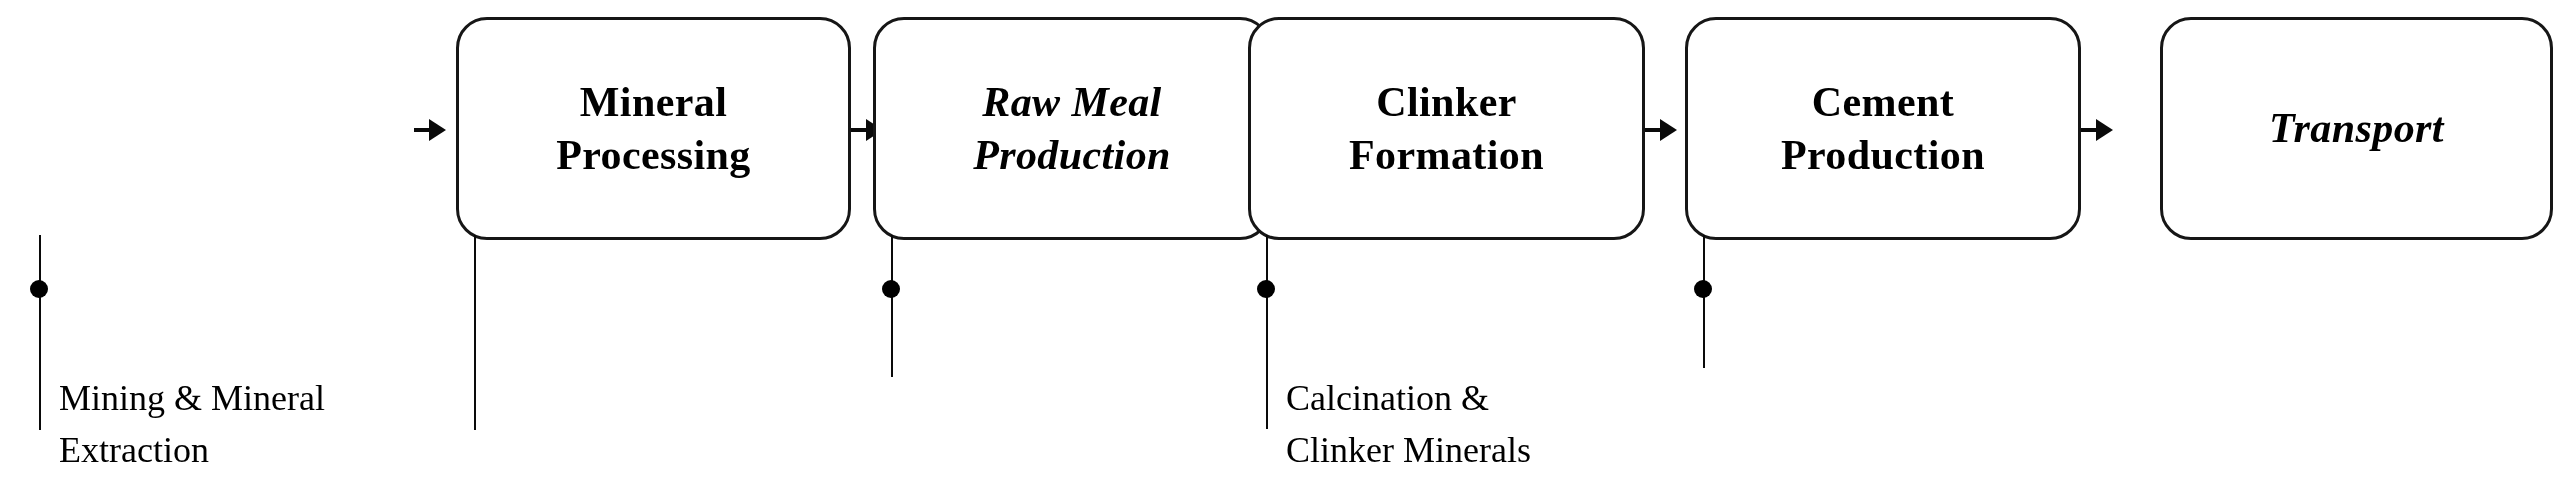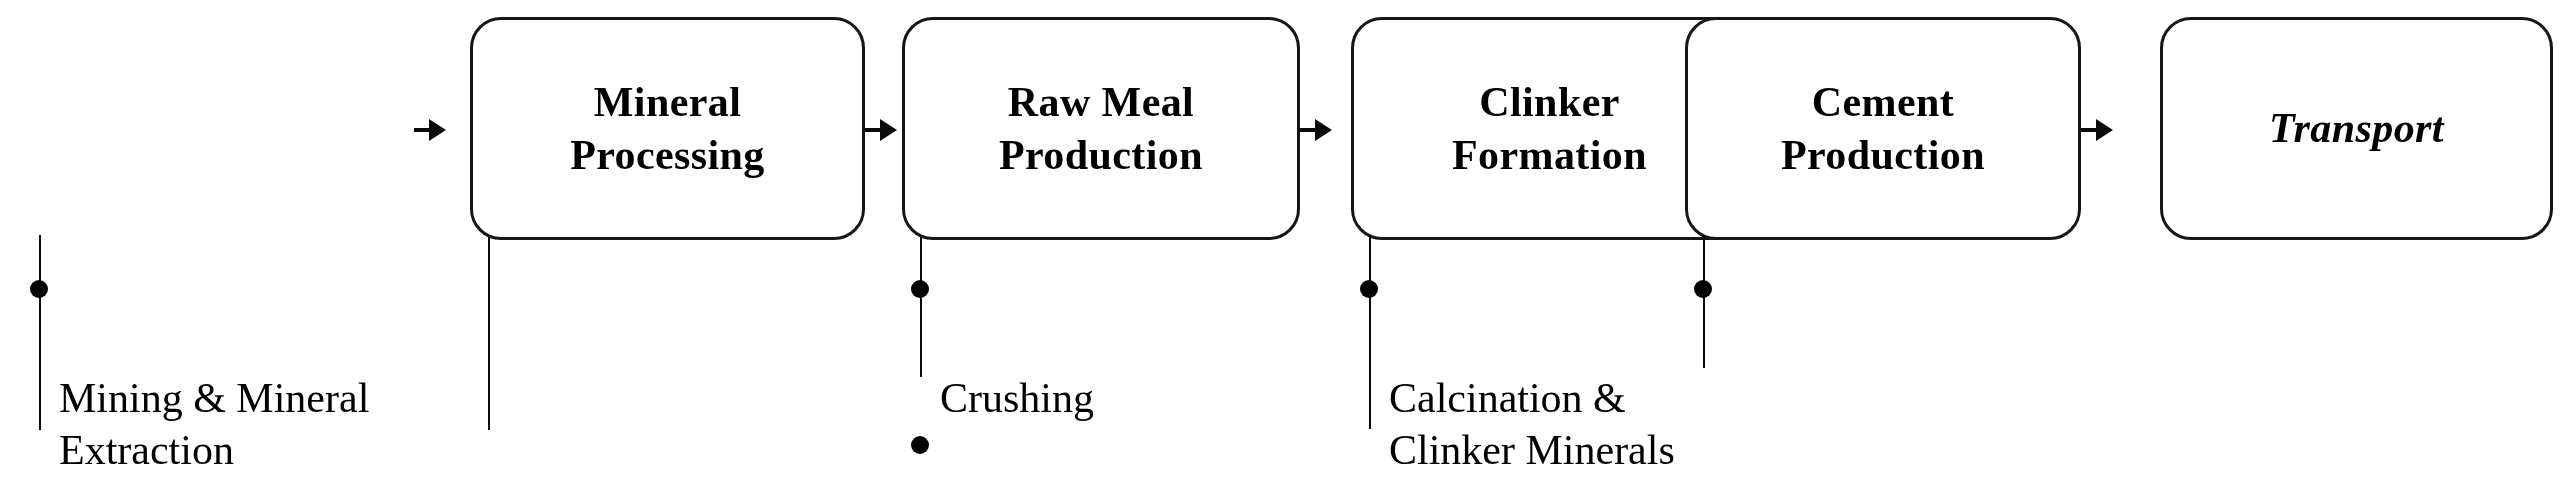--- a/index.html
+++ b/index.html
@@ -50,21 +50,21 @@
     position: absolute;
     top: 251px;
     left: 0;
     margin: 0;
     padding: 0 0 0 38px;
     list-style: none;
     width: calc(100% - 38px);
   }
   .bullet-item {
     position: relative;
-    font-size: 42px;
+    font-size: 36px;
     line-height: 52px;
     white-space: pre-line;
   }
   .bullet-dot {
     position: absolute;
     left: -29px;
     top: 11.7px;
     width: 18px;
     height: 18px;
     border-radius: 50%;
@@ -111,61 +111,57 @@
       <span class="bullet-text">Mining &amp; Mineral
 Extraction</span>
     </li>
     <li class="bullet-item">
       
       
     </li>
   </ul>
 </div>
 
-<div class="column" style="left:470px; width:395px;">
+<div class="column" style="left:456px; width:395px;">
   <div class="box">
     <span class="box-title">Mineral
 Processing</span>
   </div>
   <div class="flow-arrow">
     <div class="arrow-shaft"></div>
     <div class="arrow-head"></div>
   </div>
   <div class="stem" style="height:195px;"></div>
   <ul class="bullet-list">
     <li class="bullet-item">
       
       
     </li>
   </ul>
 </div>
 
-<div class="column" style="left:902px; width:398px;">
+<div class="column" style="left:873px; width:398px;font-style:italic;">
   <div class="box">
     <span class="box-title">Raw Meal
 Production</span>
   </div>
   <div class="flow-arrow">
     <div class="arrow-shaft"></div>
     <div class="arrow-head"></div>
   </div>
   <div class="stem" style="height:142px;"></div>
   <ul class="bullet-list">
     <li class="bullet-item">
       <span class="bullet-dot"></span>
-      <span class="bullet-text">Crushing</span>
-    </li>
-    <li class="bullet-item">
-      <span class="bullet-dot"></span>
-      
-    </li>
-  </ul>
-</div>
-
-<div class="column" style="left:1351px; width:397px;">
+      
+    </li>
+  </ul>
+</div>
+
+<div class="column" style="left:1248px; width:397px;">
   <div class="box">
     <span class="box-title">Clinker
 Formation</span>
   </div>
   <div class="flow-arrow">
     <div class="arrow-shaft"></div>
     <div class="arrow-head"></div>
   </div>
   <div class="stem" style="height:194px;"></div>
   <ul class="bullet-list">

